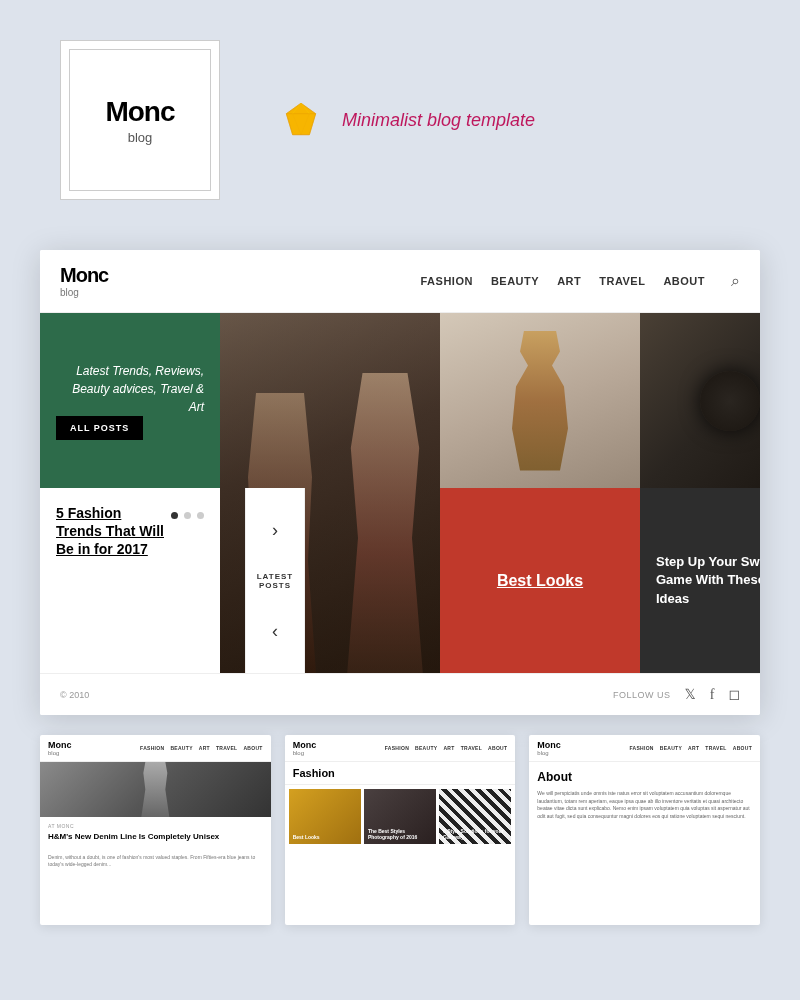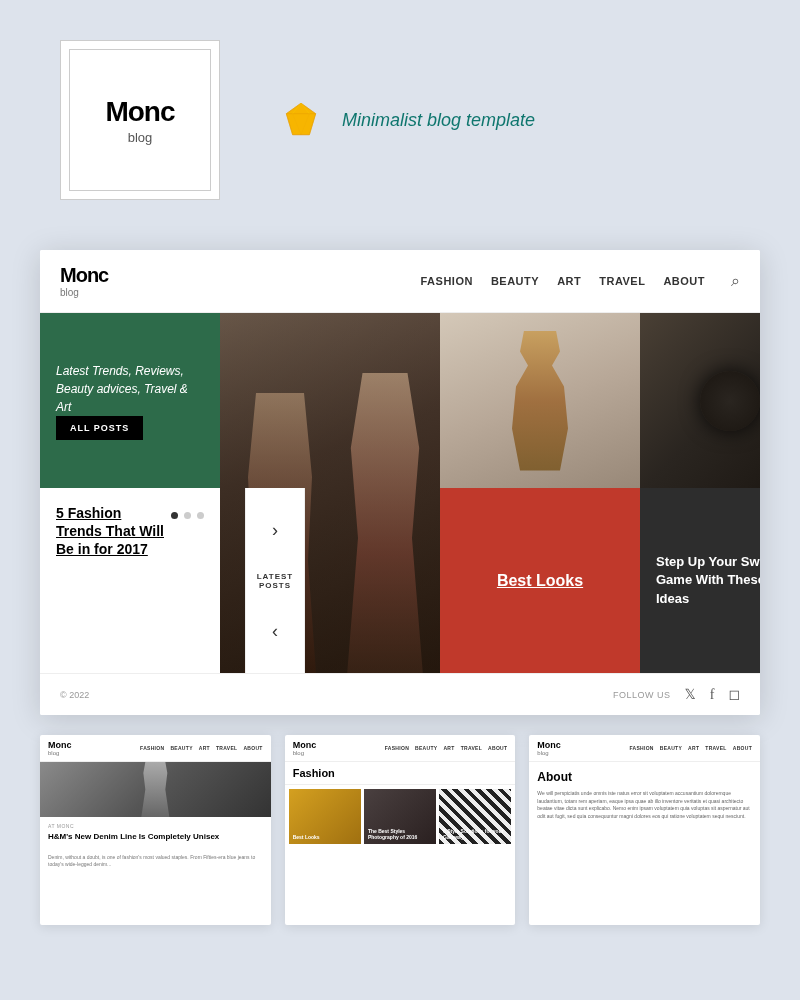--- a/index.html
+++ b/index.html
@@ -54,21 +54,21 @@
       align-items: center;
       gap: 20px;
     }
     .sketch-icon {
       width: 42px;
       height: 42px;
     }
     .tagline-text {
       font-size: 18px;
       font-family: sans-serif;
-      color: #0f766e;
+      color: #be185d;
       font-style: italic;
     }
 
     
     .browser-mockup {
       margin: 10px 40px 20px 40px;
       background: white;
       box-shadow: 0 4px 30px rgba(0,0,0,0.15);
       border-radius: 2px;
       overflow: hidden;
@@ -129,20 +129,21 @@
       justify-content: center;
       align-items: flex-start;
     }
     .promo-text {
       color: white;
       font-size: 12px;
       font-family: sans-serif;
       line-height: 1.5;
       margin-bottom: 0;
       font-style: italic;
+      text-align: right;
     }
     .promo-btn {
       background: black;
       color: white;
       font-size: 9px;
       font-family: sans-serif;
       font-weight: 700;
       letter-spacing: 1px;
       padding: 7px 14px;
       text-transform: uppercase;
@@ -616,21 +617,21 @@
     </div>
 
     <div class="latest-posts-overlay">
       <span class="arrow-btn">›</span>
       <span class="latest-posts-label">LATEST POSTS</span>
       <span class="arrow-btn">‹</span>
     </div>
   </div>
 
   <div class="browser-footer">
-    <span class="footer-copy">© 2022</span>
+    <span class="footer-copy">© 2010</span>
     <div class="footer-social">
       <span class="follow-label">FOLLOW US</span>
       <span class="social-icon">𝕏</span>
       <span class="social-icon">f</span>
       <span class="social-icon">◻</span>
     </div>
   </div>
 </div>
 
 <div class="bottom-screens">

